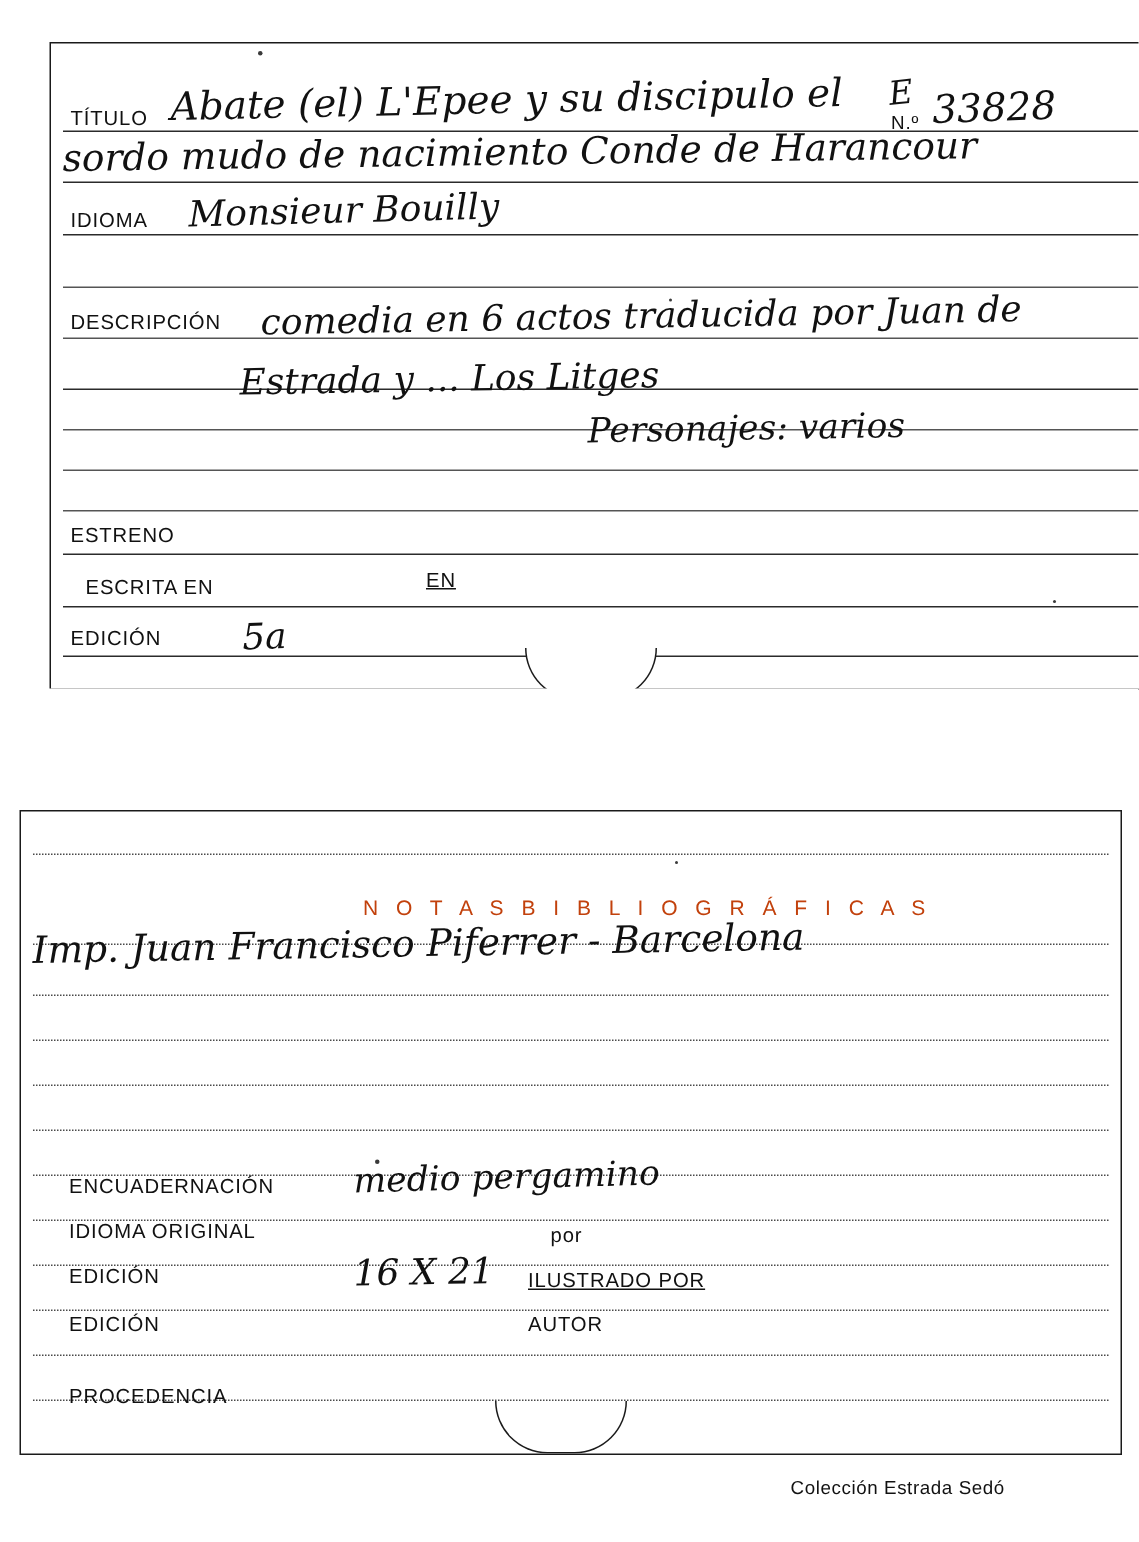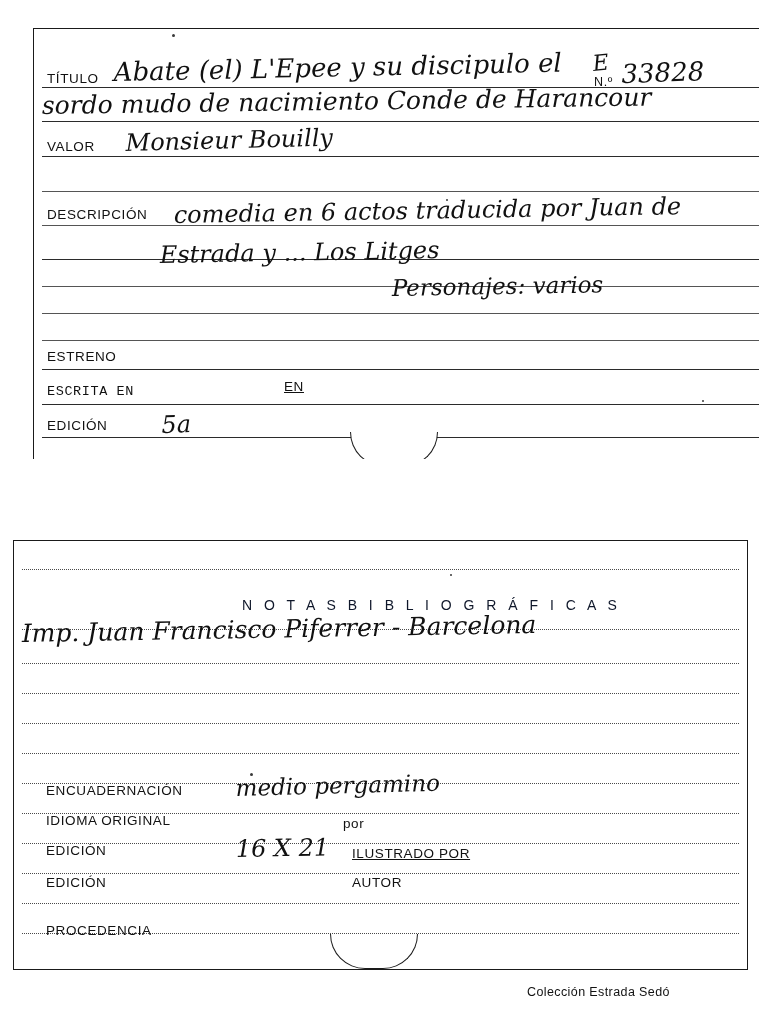--- a/index.html
+++ b/index.html
@@ -71,21 +71,21 @@
     font-style: italic;
     color: #111;
     white-space: nowrap;
     transform-origin: left bottom;
   }
 
   .notas-title {
     position: absolute;
     font-size: 14px;
     letter-spacing: 4px;
-    color: #0f172a;
+    color: #c2410c;
     white-space: nowrap;
   }
 
   .coleccion {
     position: absolute;
     font-size: 12.5px;
     letter-spacing: 0.4px;
     color: #111;
     white-space: nowrap;
   }
@@ -131,24 +131,24 @@
     <div class="rule" style="top:230px;"></div>
     <div class="rule thin" style="top:257px;"></div>
     <div class="rule thin" style="top:284px;"></div>
     <div class="rule thin" style="top:311px;"></div>
     <div class="rule" style="top:340px;"></div>
     <div class="rule" style="top:375px;"></div>
     <div class="rule" style="top:408px;"></div>
 
     <div class="field-label" style="left:13px; top:42px;">TÍTULO</div>
     <div class="field-label" style="left:560px; top:46px; font-size:12.5px;">N.º</div>
-    <div class="field-label" style="left:13px; top:110px;">VALOR</div>
+    <div class="field-label" style="left:13px; top:110px;">IDIOMA</div>
     <div class="field-label" style="left:13px; top:178px;">DESCRIPCIÓN</div>
     <div class="field-label" style="left:13px; top:320px;">ESTRENO</div>
-    <div class="field-label" style="left:13px; top:355px;font-family:Liberation Mono, monospace;">ESCRITA EN</div>
+    <div class="field-label" style="left:23px; top:355px;">ESCRITA EN</div>
     <div class="field-label" style="left:250px; top:350px;text-decoration:underline;">EN</div>
     <div class="field-label" style="left:13px; top:389px;">EDICIÓN</div>
 
     <div class="hand" style="left:80px; top:28px; font-size:26px; transform:rotate(-1.2deg);">Abate (el) L'Epee y su discipulo el</div>
     <div class="hand" style="left:560px; top:22px; font-size:22px; transform:rotate(-6deg);">E</div>
     <div class="hand" style="left:588px; top:30px; font-size:26px; transform:rotate(-2deg);">33828</div>
     <div class="hand" style="left:8px; top:62px; font-size:25px; transform:rotate(-0.8deg);">sordo mudo de nacimiento Conde de Harancour</div>
     <div class="hand" style="left:92px; top:100px; font-size:24px; transform:rotate(-1.5deg);">Monsieur Bouilly</div>
     <div class="hand" style="left:140px; top:172px; font-size:24px; transform:rotate(-1deg);">comedia en 6 actos traducida por Juan de</div>
     <div class="hand" style="left:126px; top:212px; font-size:24px; transform:rotate(-1deg);">Estrada y ... Los Litges</div>
@@ -180,21 +180,21 @@
     <div class="rule dotted" style="top:392px;"></div>
 
     <div class="notas-title" style="left:228px; top:56px;">N O T A S   B I B L I O G R Á F I C A S</div>
 
     <div class="hand" style="left:8px; top:78px; font-size:25px; transform:rotate(-1deg);">Imp. Juan Francisco Piferrer - Barcelona</div>
 
     <div class="field-label" style="left:32px; top:242px;">ENCUADERNACIÓN</div>
     <div class="hand" style="left:222px; top:234px; font-size:23px; transform:rotate(-1.5deg);">medio pergamino</div>
 
     <div class="field-label" style="left:32px; top:272px;">IDIOMA ORIGINAL</div>
-    <div class="field-label" style="left:329px; top:275px;">por</div>
+    <div class="field-label" style="left:353px; top:275px;">por</div>
 
     <div class="field-label" style="left:32px; top:302px;">EDICIÓN</div>
     <div class="hand" style="left:222px; top:294px; font-size:24px; transform:rotate(-1deg);">16 X 21</div>
     <div class="field-label" style="left:338px; top:305px;text-decoration:underline;">ILUSTRADO POR</div>
 
     <div class="field-label" style="left:32px; top:334px;">EDICIÓN</div>
     <div class="field-label" style="left:338px; top:334px;">AUTOR</div>
 
     <div class="field-label" style="left:32px; top:382px;">PROCEDENCIA</div>
 

